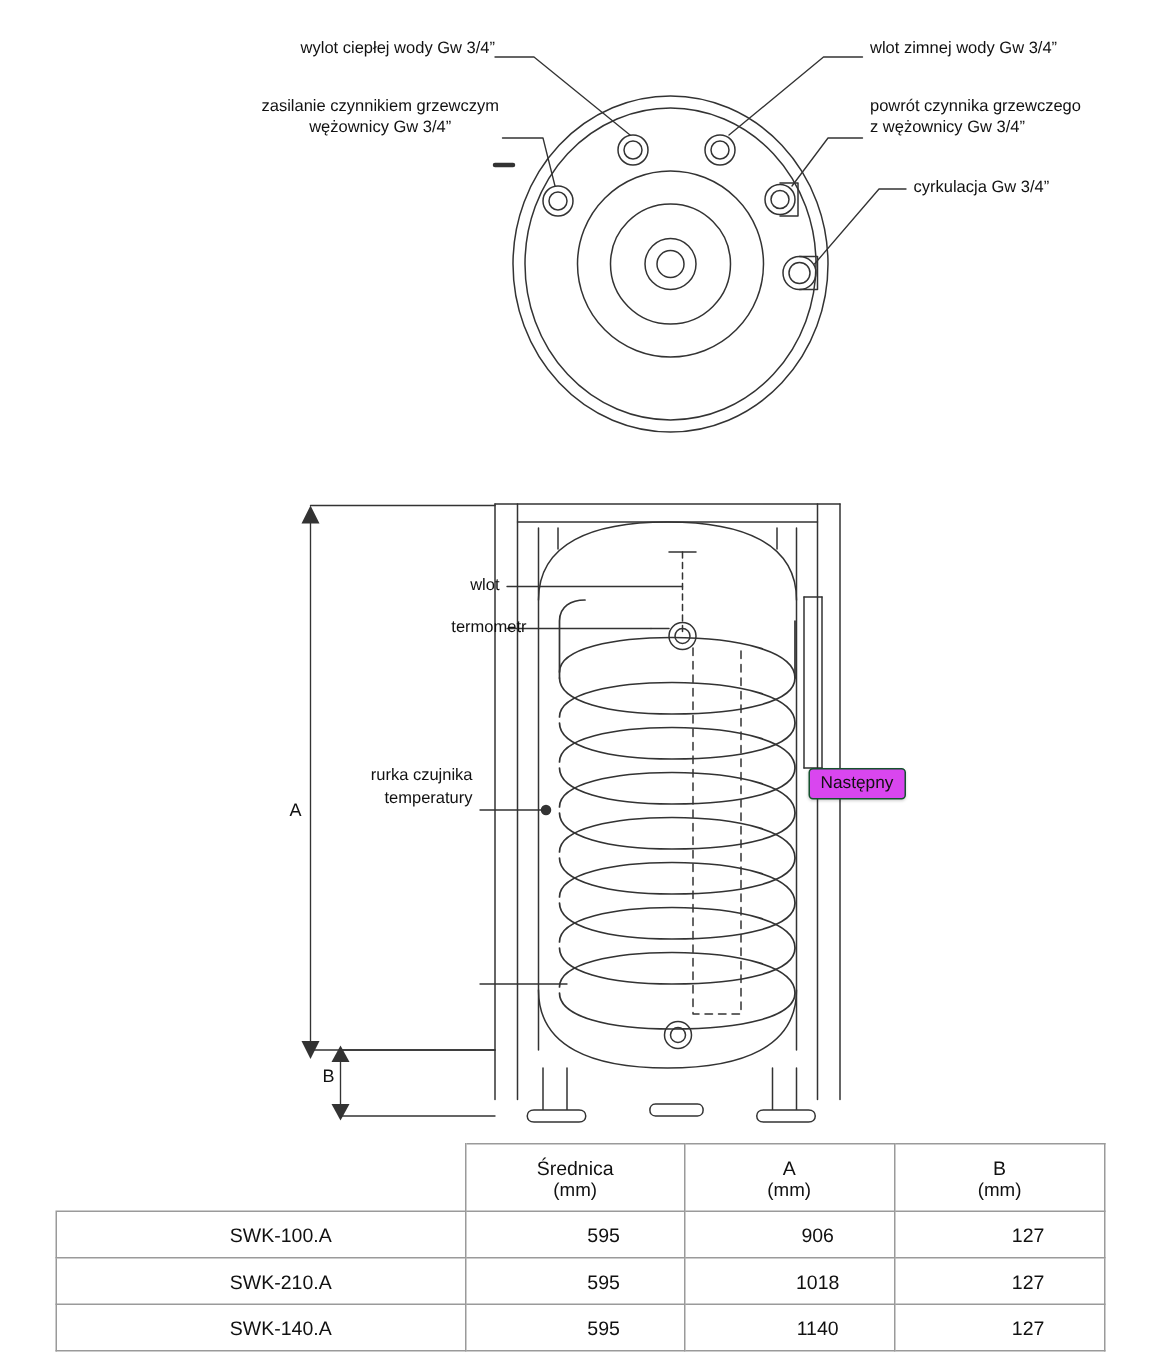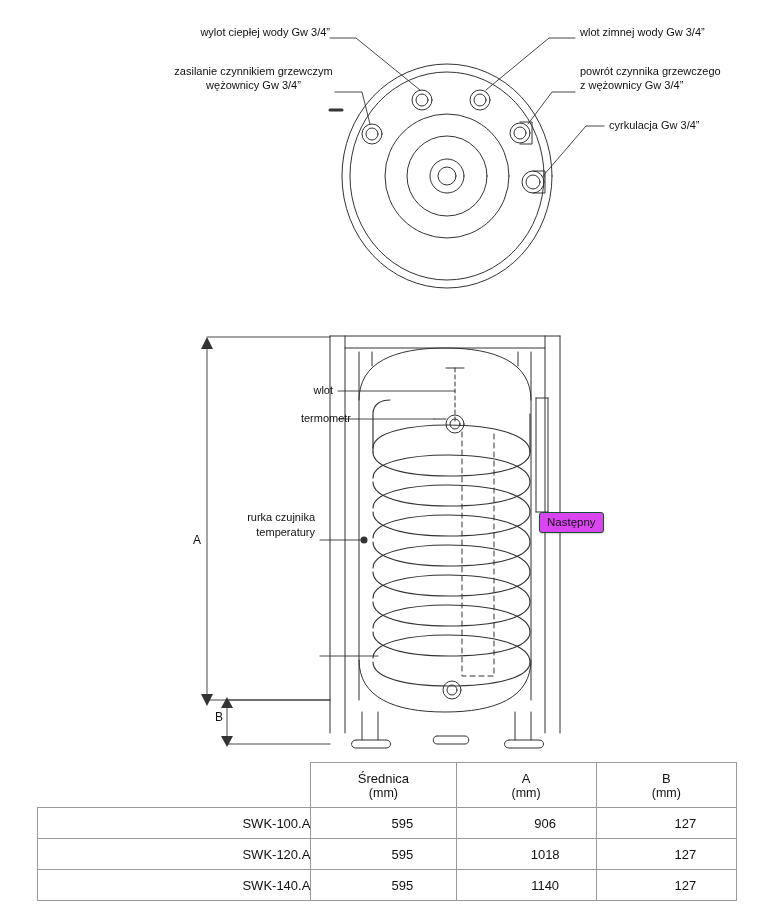--- a/index.html
+++ b/index.html
@@ -80,21 +80,21 @@
     border-top: none;
     border-left: none;
   }
   #spec-table tbody td {
     height: 30px;
     text-align: center;
     vertical-align: middle;
     padding-left: 38px;
   }
   #spec-table tbody td.name {
-    text-align: right;
+    text-align: center;
     padding-left: 26px;
   }
   .col-name { width: 275px; }
   .col-d { width: 145px; }
   .col-a { width: 140px; }
   .col-b { width: 140px; }
 </style>
 </head>
 <body>
 
@@ -268,21 +268,21 @@
       </tr>
     </thead>
     <tbody>
       <tr>
         <td class="name">SWK-100.A</td>
         <td>595</td>
         <td>906</td>
         <td>127</td>
       </tr>
       <tr>
-        <td class="name">SWK-120.A</td>
+        <td class="name">SWK-210.A</td>
         <td>595</td>
         <td>1018</td>
         <td>127</td>
       </tr>
       <tr>
         <td class="name">SWK-140.A</td>
         <td>595</td>
         <td>1140</td>
         <td>127</td>
       </tr>

